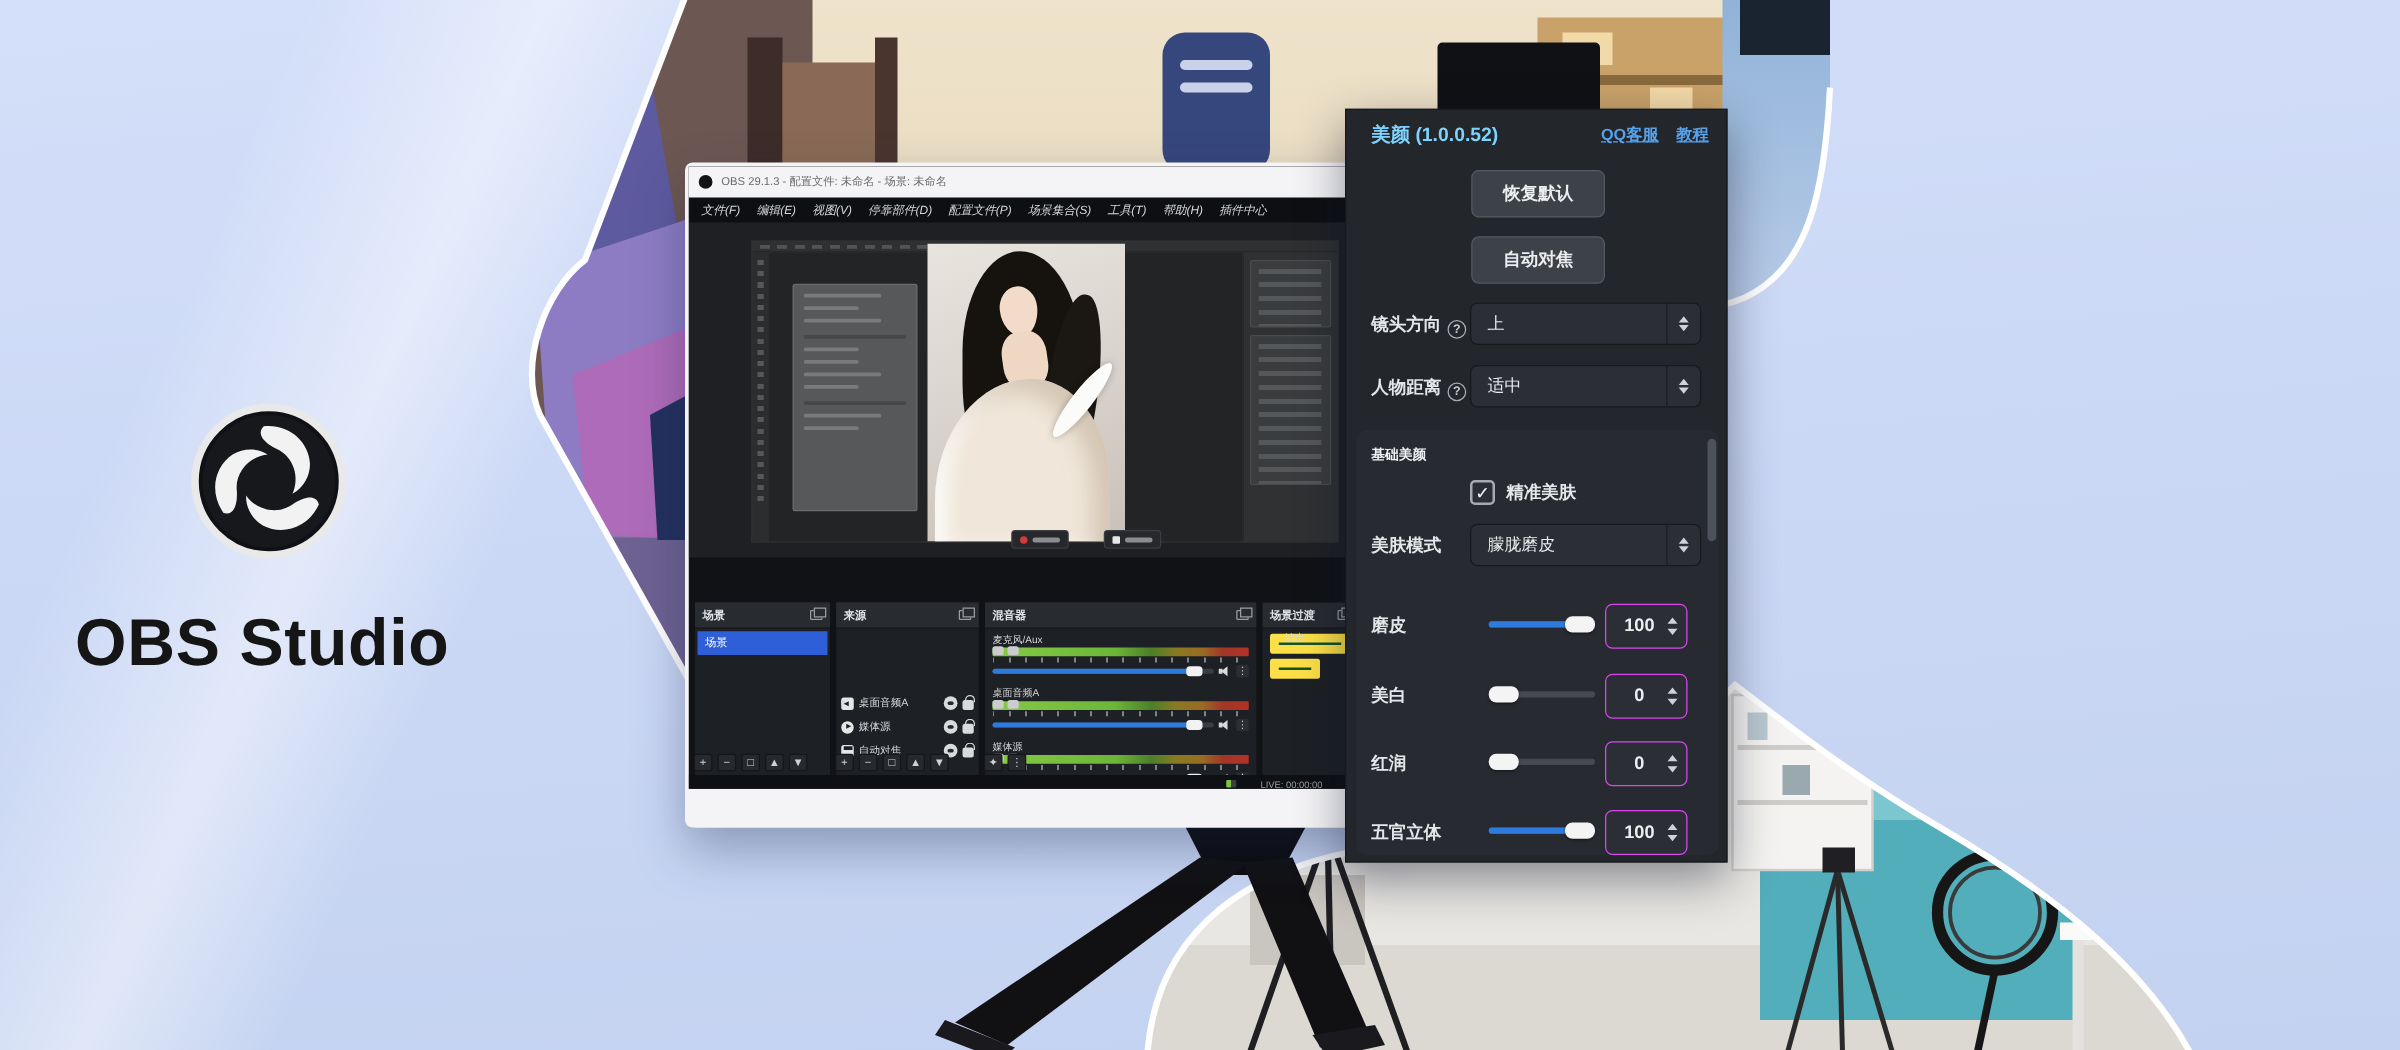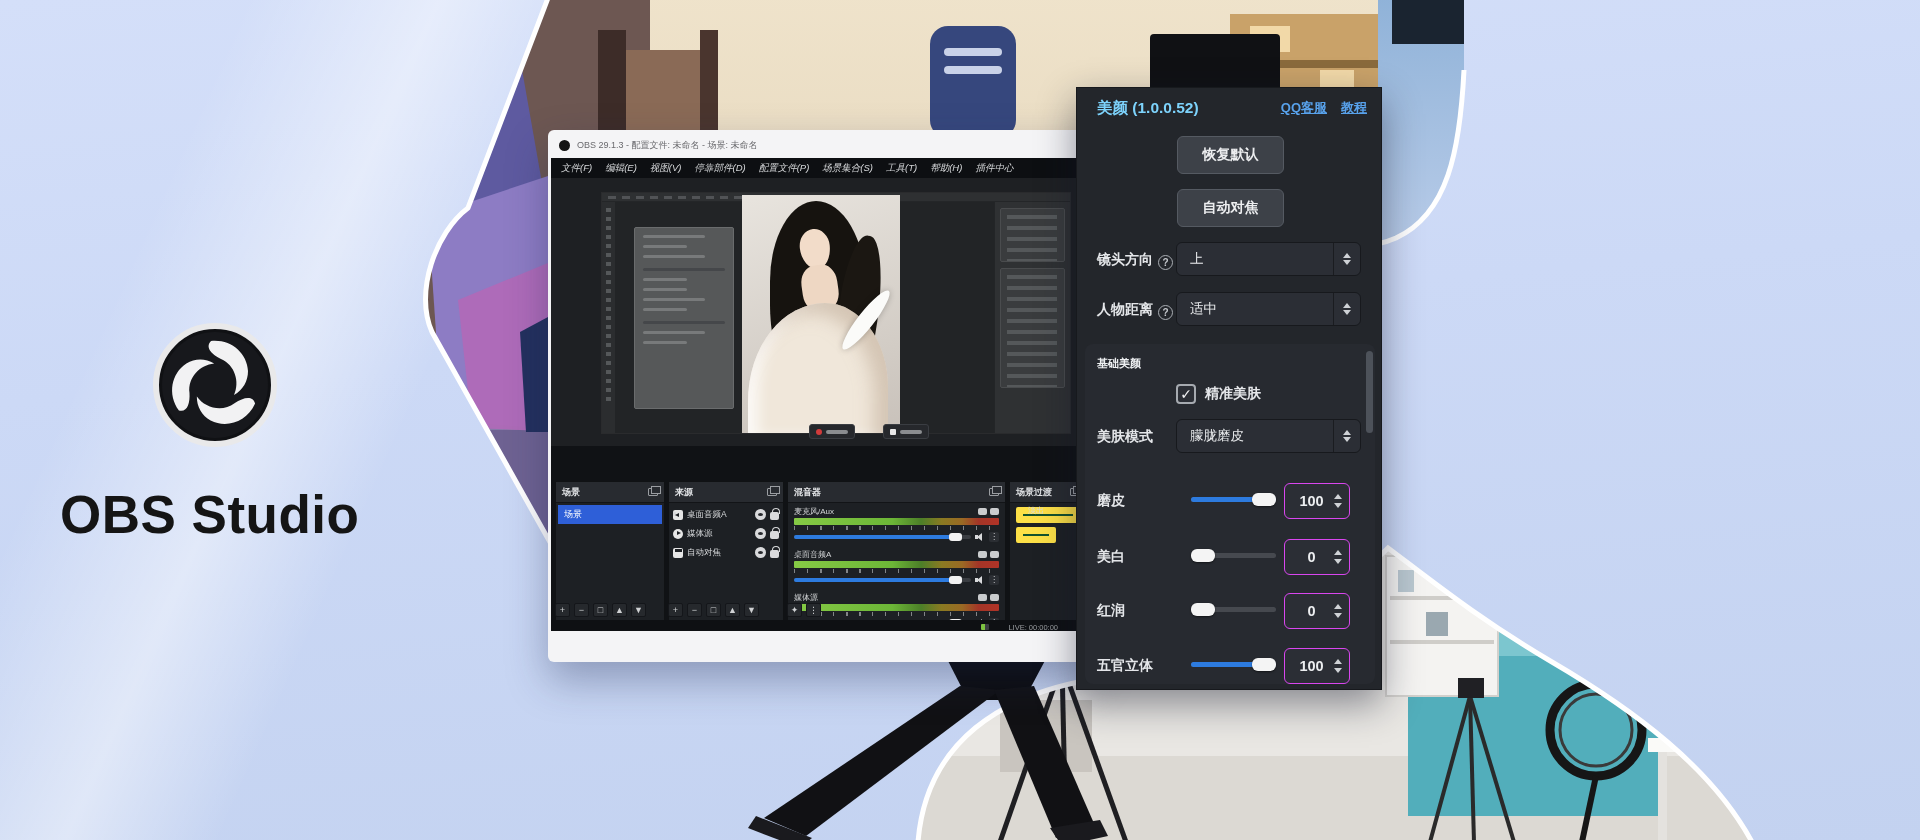--- a/index.html
+++ b/index.html
@@ -61,37 +61,37 @@
   .chip .dot-w { width:6px; height:6px; background:#e8e8e8; border-radius:1px; }
   .chip .txt { width:22px; height:4px; background:#8b8d90; border-radius:2px; }
 
   .dockrow { position:absolute; left:0; right:0; top:316px; height:148px; display:flex; gap:3px; padding:0 4px;margin-top:32px; }
   .dock { background:#1d2024; border:1px solid #101214; display:flex; flex-direction:column; }
   .dock-h { height:21px; background:#282b30; border-bottom:1px solid #121417; display:flex; align-items:center; justify-content:space-between; padding:0 6px; }
   .dock-h span { font-size:9px; color:#e2e4e6; font-weight:700; }
   .dock-h .float-ic { width:10px; height:8px; border:1px solid #9a9da1; border-radius:1px; position:relative; }
   .dock-h .float-ic::after { content:""; position:absolute; left:2px; top:-3px; width:8px; height:6px; border:1px solid #9a9da1; background:#282b30; }
   .dock-b { flex:1; position:relative; }
-  .d-scenes { width:110px; } .d-sources { width:116px; } .d-mixer { flex:1; } .d-trans { width:78px; overflow:hidden; }
+  .d-scenes { width:110px; } .d-sources { width:116px;gap:48px; } .d-mixer { flex:1; } .d-trans { width:78px; overflow:hidden; }
   .scene-item { margin:2px; height:19px; background:#2e5fd8; display:flex; align-items:center; padding:0 6px; }
   .scene-item span { font-size:9px; color:#fff; }
   .src-row { display:flex; align-items:center; height:19px; padding:0 4px; gap:4px; }
   .src-row .s-ic { width:10px; height:10px; border-radius:2px; background:#e6e6e6; flex:0 0 auto; position:relative; }
   .src-row .s-ic.spk::after { content:""; position:absolute; left:2px; top:3px; border-top:2px solid transparent; border-bottom:2px solid transparent; border-right:4px solid #1d2024; }
   .src-row .s-ic.med { border-radius:50%; } 
   .src-row .s-ic.med::after { content:""; position:absolute; left:3.5px; top:2.5px; border-top:2.5px solid transparent; border-bottom:2.5px solid transparent; border-left:4px solid #1d2024; }
   .src-row .s-ic.win::after { content:""; position:absolute; left:1.5px; top:1.5px; width:7px; height:3px; background:#1d2024; }
   .src-row .s-lbl { flex:1; font-size:8.5px; color:#d8dadc; white-space:nowrap; overflow:hidden; }
   .mini { width:11px; height:11px; border-radius:50%; background:#d9dadc; position:relative; flex:0 0 auto; }
   .mini.eye::after { content:""; position:absolute; left:3px; top:4px; width:5px; height:3px; background:#26282c; border-radius:50%; }
   .mini.lock { border-radius:2px; width:9px; height:8px; margin-top:3px; }
   .mini.lock::before { content:""; position:absolute; left:1.5px; top:-4px; width:6px; height:5px; border:1.5px solid #d9dadc; border-bottom:none; border-radius:4px 4px 0 0; }
 
   .meter { padding:3px 6px 0 6px; }
-  .meter .m-top { display:flex; align-items:center; justify-content:space-between; height:11px; }
+  .meter .m-top { display:flex; justify-content:space-between; height:11px;flex-direction:column; }
   .meter .m-lbl { font-size:8px; color:#d5d7d9; white-space:nowrap; }
   .meter .m-ics { display:flex; gap:3px; }
   .meter .m-ics b { width:9px; height:7px; background:#caccce; border-radius:2px; }
   .level { height:7px; border-radius:1px; margin-top:1px;
     background:linear-gradient(90deg,#86ca45 0%,#6cb637 48%,#4c7f28 62%,#8a7a22 72%,#9a6a24 82%,#a33527 90%,#b03327 100%); }
   .ticks { height:4px; margin-top:1px;
     background-image:repeating-linear-gradient(90deg,#9a9da0 0 1.5px,transparent 1.5px 13px); opacity:.8; }
   .vol { display:flex; align-items:center; gap:4px; margin-top:2px; height:10px; }
   .vol .v-track { position:relative; flex:1; height:4px; background:#3a3d42; border-radius:2px; }
   .vol .v-fill { position:absolute; left:0; top:0; bottom:0; width:93%; background:#2d7bdf; border-radius:2px; }

